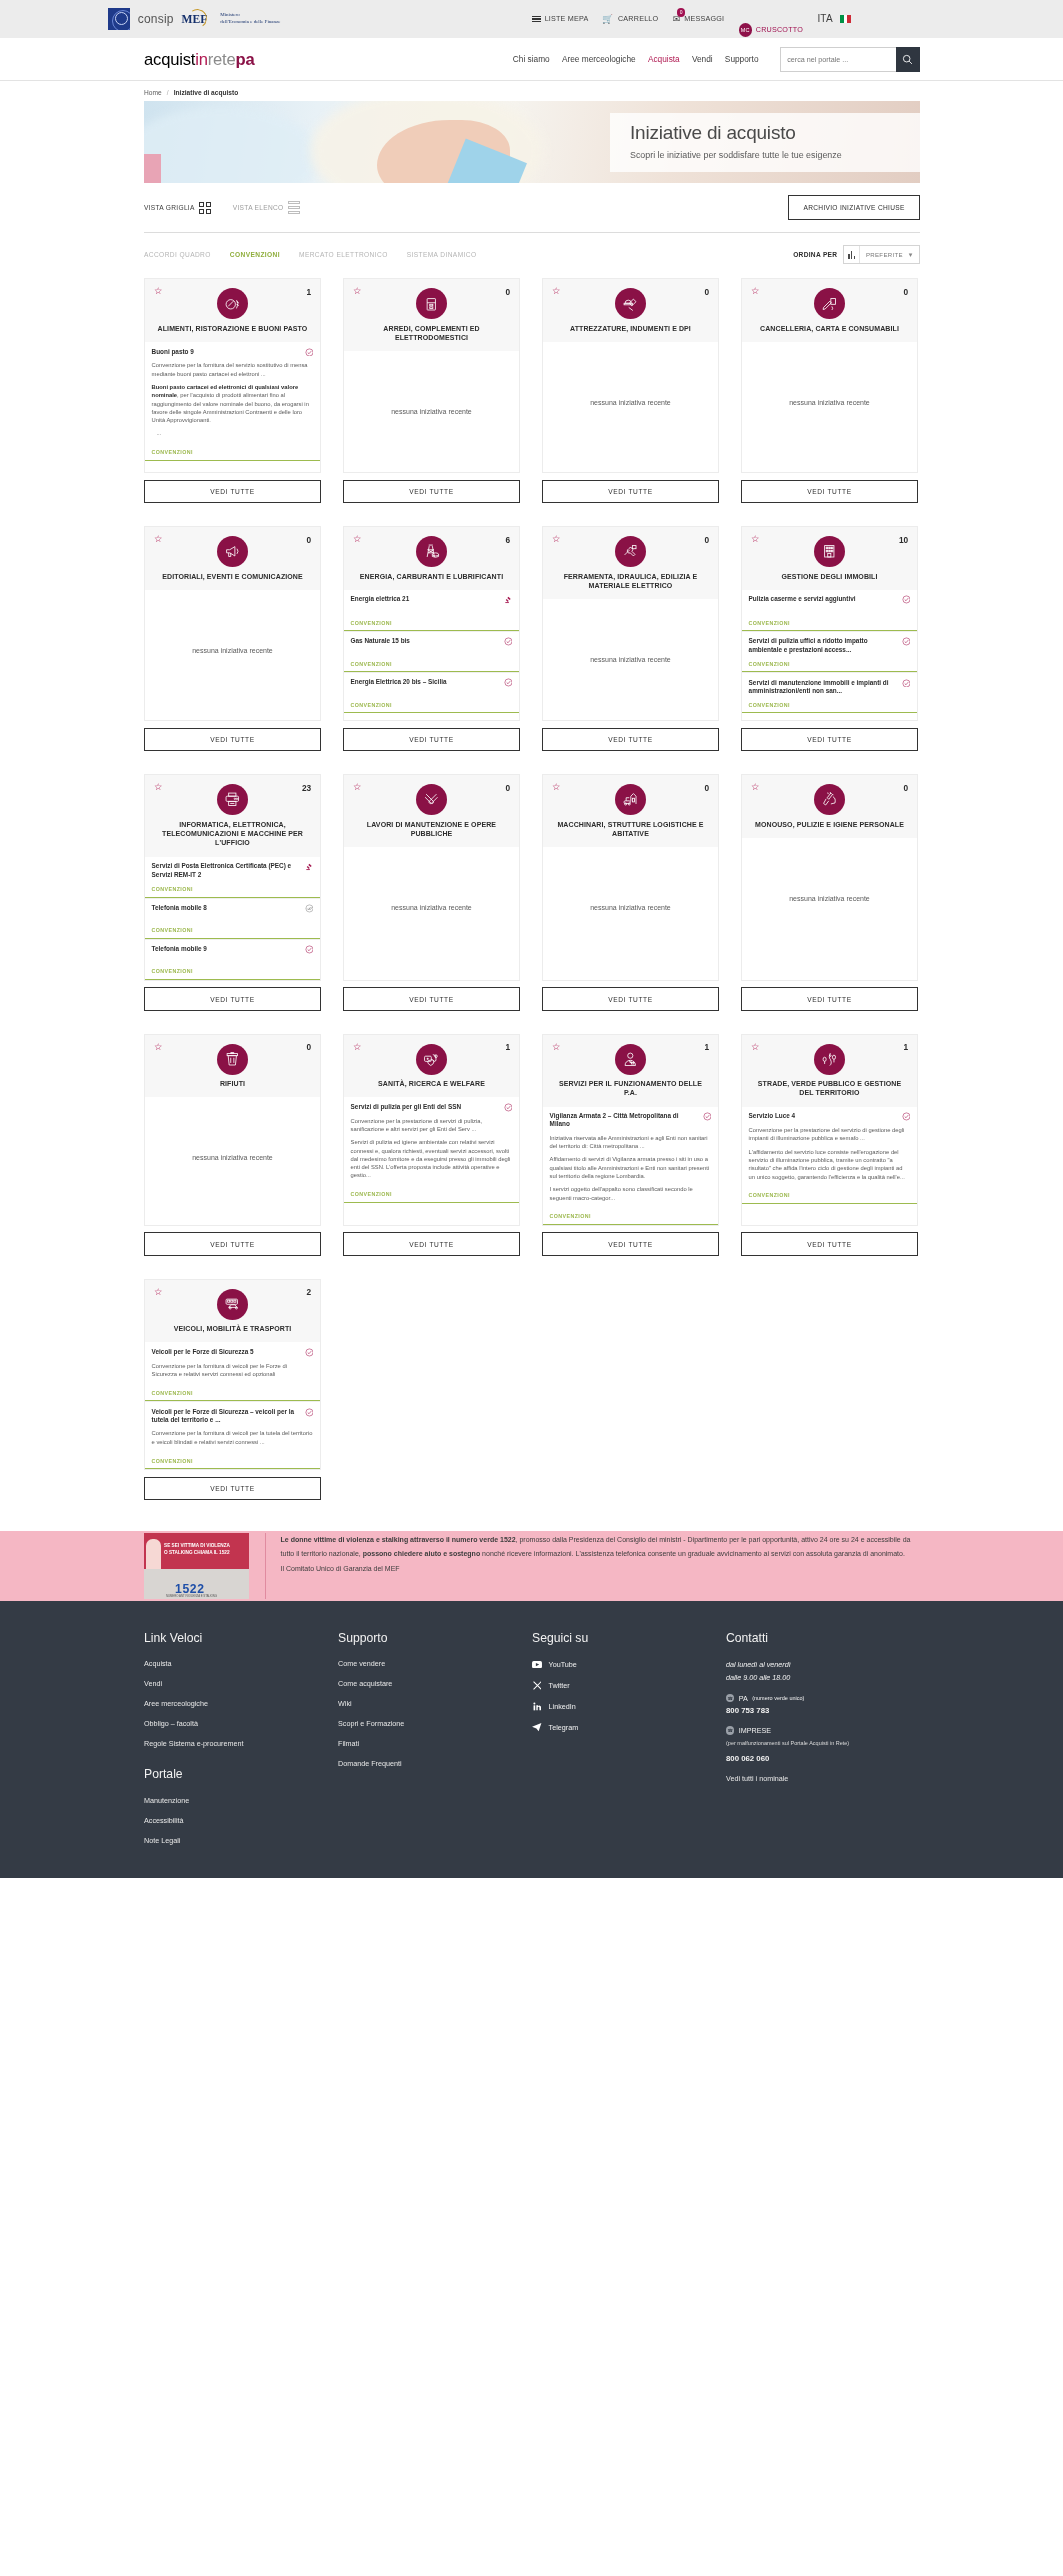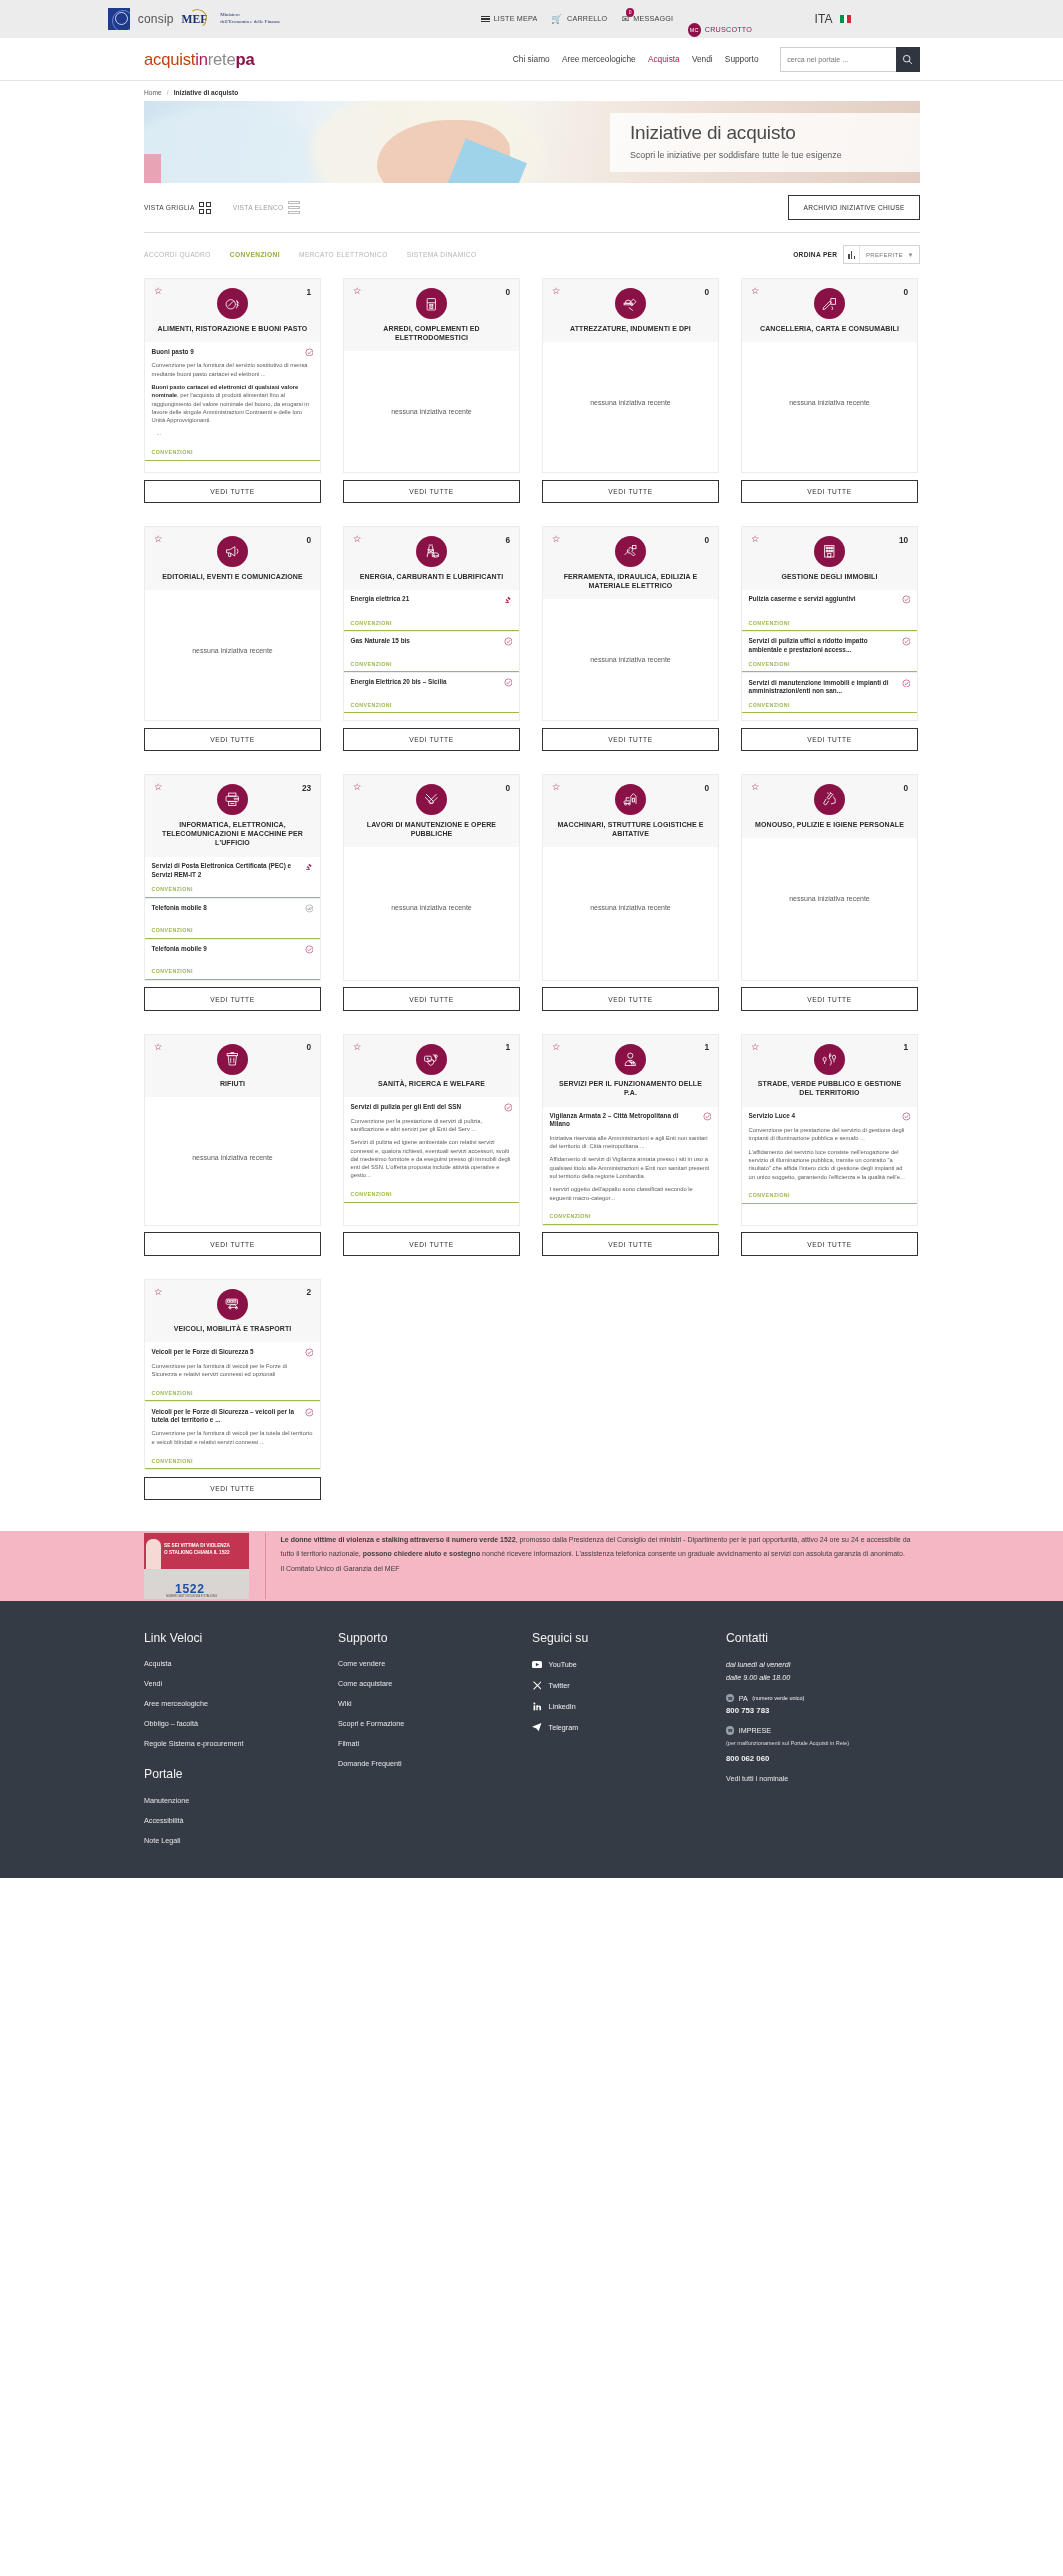--- a/index.html
+++ b/index.html
@@ -56,32 +56,32 @@
   .hamburger span { display:block; height:1.1px; background:#333; margin:1.7px 0; }
   .cart-ico, .msg-ico { font-size: 8.9px; color:#333; }
   .badge {
     position:absolute; top:-5.5px; left:4.4px; background:#a01050; color:#fff;
     font-size:5px; border-radius:50%; width:8.3px; height:8.3px; line-height:8.3px; text-align:center;
   }
   .avatar {
     width:13.3px; height:13.3px; border-radius:50%; background:#8e1149; color:#fff;
     font-size:5.5px; display:flex; align-items:center; justify-content:center; letter-spacing:0.3px;
   }
-  .lang { font-size:12px; color:#3d3d3d;margin-left:48px; }
+  .lang { font-size:10px; color:#3d3d3d; }
   .flag { display:inline-flex; width:11px; height:7.8px; margin-left:3.3px; vertical-align:middle;}
   .flag i { display:block; width:3.7px; height:7.8px; }
   .flag .g{background:#009246;} .flag .w{background:#fff;} .flag .r{background:#ce2b37;}
 
   
   .header {
     height: 43px; background:#fff; border-bottom: 0.6px solid #e3e3e3;
   }
   .header-inner { width:776px; margin:0 auto; display:flex; align-items:center; height:43px; }
   .logo { font-size: 16.6px; letter-spacing:-0.2px; font-weight:400; }
-  .logo .g1 { color:#c2410c; }
+  .logo .g1 { color:#000000; }
   .logo .g2 { color:#b01a52; }
   .logo .g3 { color:#8a8a8a; }
   .logo .g4 { color:#8a1146; font-weight:700; }
   .mainnav { margin-left:auto; display:flex; align-items:center; gap:12.2px; }
   .mainnav a { font-size:8.3px; color:#3d3d3d; text-decoration:none; }
   .mainnav a.active { color:#b01a52; }
   .searchwrap { display:flex; margin-left:8.9px; }
   .searchbox {
     width: 116px; height:24.4px; border:0.6px solid #cfcfcf; border-right:none;
     padding: 0 6.6px; font-size:7.2px; color:#9a9a9a; font-family:"Liberation Sans", sans-serif;

